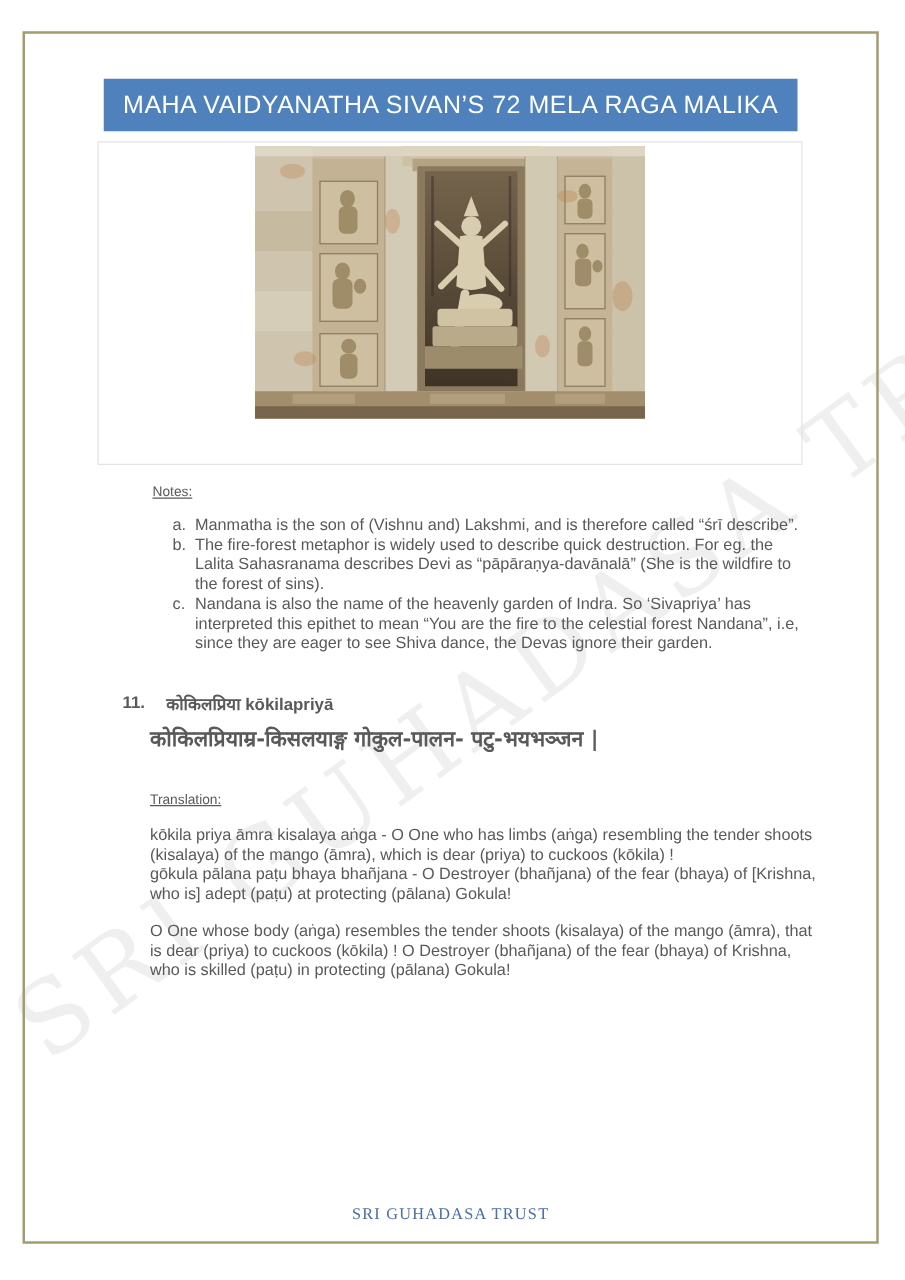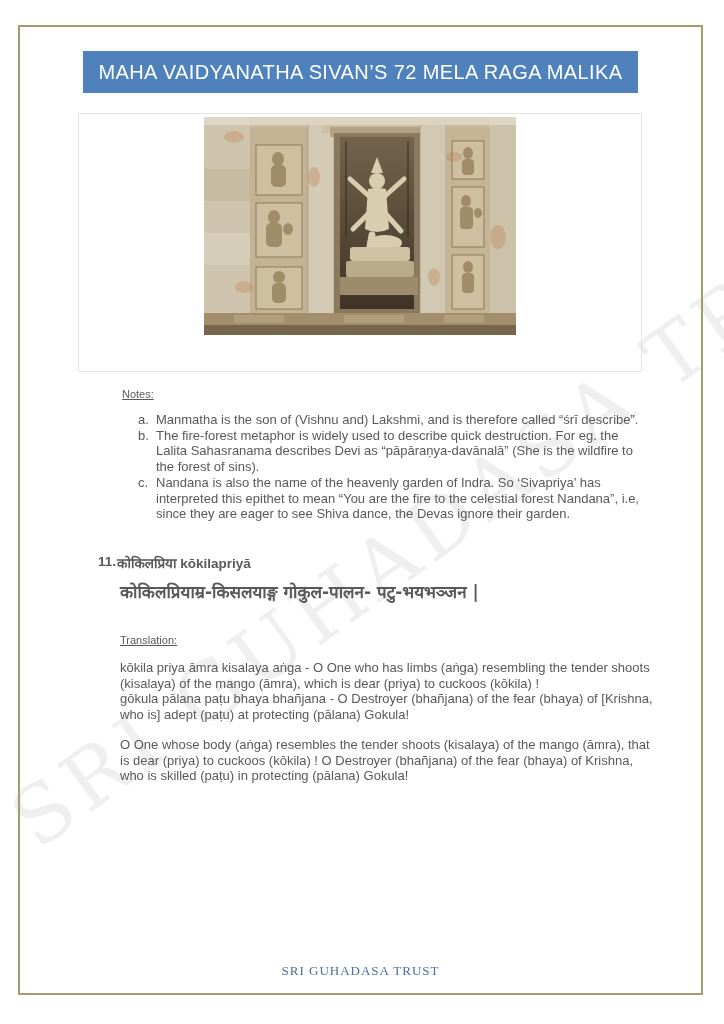--- a/index.html
+++ b/index.html
@@ -12,21 +12,21 @@
     border:2px solid var(--page-border,#a49c6b);box-sizing:border-box;pointer-events:none;
   }
   .watermark{
     position:absolute;left:-70px;top:500px;width:960px;text-align:center;
     transform:rotate(-36deg);transform-origin:center;
     font-family:"DejaVu Serif","Liberation Serif",serif;
     font-size:80px;letter-spacing:7px;white-space:nowrap;
     color:rgba(125,125,125,0.12);z-index:0;pointer-events:none;
   }
   .banner{
-    position:absolute;left:83px;top:51px;width:555px;height:42px;
+    position:absolute;left:83px;top:63px;width:555px;height:42px;
     background:var(--banner-bg,#4f81bd);color:var(--banner-text,#fff);
     display:flex;align-items:center;justify-content:center;
     font-size:20px;letter-spacing:0.4px;z-index:2;
   }
   .figure-box{
     position:absolute;left:78px;top:113px;width:564px;height:259px;
     border:1px solid #e3e3e3;box-sizing:border-box;z-index:1;
   }
   .photo{position:absolute;left:125px;top:3px;width:312px;height:218px;display:block;}
   .caption{
@@ -36,21 +36,21 @@
   .notes-heading{
     position:absolute;left:122px;top:388px;font-size:11px;
     text-decoration:underline;z-index:1;
   }
   .notes-list{position:absolute;left:138px;top:412px;width:514px;z-index:1;}
   .note-item{display:flex;font-size:13px;line-height:15.7px;}
   .note-marker{flex:none;width:18px;}
   .note-text{flex:1;}
   .section-heading{
     position:absolute;left:98px;top:554px;font-size:13.5px;font-weight:bold;z-index:1;
-    display:flex;gap:1px;
+    display:flex;gap:17px;
   }
   .section-title{}
   .verse{position:absolute;left:120px;top:582px;font-weight:bold;z-index:1;}
   .verse-dev{font-size:17px;line-height:21px;font-family:"DejaVu Sans",sans-serif;}
   .verse-iast{font-size:13.5px;line-height:17px;}
   .translation-heading{
     position:absolute;left:120px;top:634px;font-size:11px;
     text-decoration:underline;z-index:1;
   }
   .para{position:absolute;left:120px;width:533px;font-size:13px;line-height:15.7px;z-index:1;}

